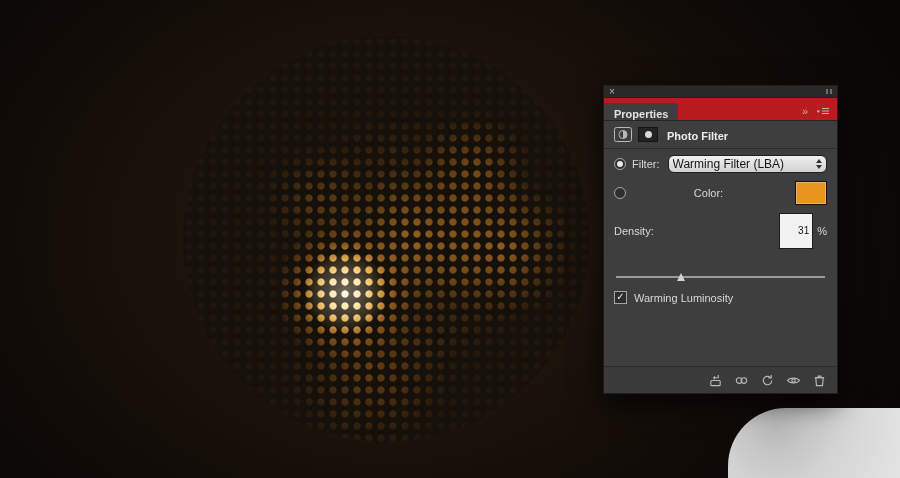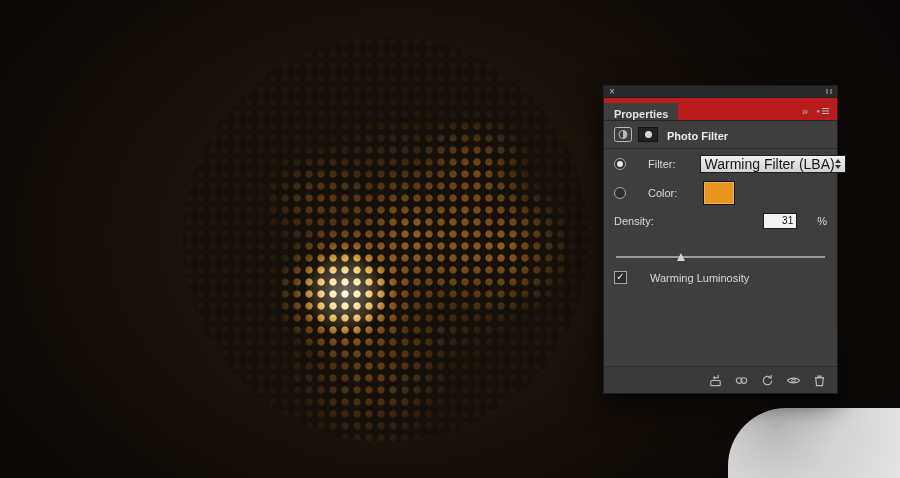--- a/index.html
+++ b/index.html
@@ -59,42 +59,42 @@
 
   .header-row { display:flex; align-items:flex-end; gap:6px; margin-bottom:6px; flex:0 0 auto; }
   .adj-icon { width:18px; height:15px; }
   .mask-icon { width:18px; height:13px; background:#232323; border:1px solid #141414;
     display:flex; align-items:center; justify-content:center; }
   .mask-icon i { width:7px; height:7px; border-radius:50%; background:#d8d8d8; }
   .header-label { color:#ececec; font-size:11px; font-weight:bold; margin-left:3px; }
 
   .divider { height:1px; background:#2c2c2c; margin:0 -10px 6px -10px; flex:0 0 auto; }
 
-  .row { display:flex; align-items:center; margin-bottom:8px; flex:0 0 auto;gap:16px; }
+  .row { display:flex; align-items:center; margin-bottom:8px; flex:0 0 auto; }
   .radio { width:10px; height:10px; border-radius:50%; border:1px solid #a6a6a6;
     background:#2e2e2e; margin-right:6px; position:relative; flex:0 0 auto; }
   .radio.sel::after { content:""; position:absolute; inset:2px; border-radius:50%; background:#e9e9e9; }
   .lbl { font-size:11px; color:#d8d8d8; white-space:nowrap; }
 
   .dropdown { flex:1; margin-left:8px; height:16px; background:linear-gradient(#f0f0f0,#d2d2d2);
-    border:1px solid #1f1f1f; border-radius:0; display:flex; align-items:center;
-    padding:0 4px; color:#161616; font-size:14px; }
+    border:1px solid #1f1f1f; border-radius:6px; display:flex; align-items:center;
+    padding:0 4px; color:#161616; font-size:12px; }
   .dd-text { flex:1; white-space:nowrap; overflow:hidden; }
   .dd-arrows { display:flex; flex-direction:column; gap:2px; align-items:center; }
   .dd-arrows .up { width:0; height:0; border-left:3px solid transparent; border-right:3px solid transparent; border-bottom:4px solid #333; }
   .dd-arrows .down { width:0; height:0; border-left:3px solid transparent; border-right:3px solid transparent; border-top:4px solid #333; }
 
-  .color-row { height:24px; margin-bottom:8px; }
+  .color-row { height:24px; margin-bottom:8px;justify-content:space-between; }
   .swatch { width:30px; height:22px; margin-left:10px; border:1px solid #141414;
     box-shadow: inset 0 0 0 1px rgba(255,255,255,.28); }
 
   .density-row { margin-bottom:22px; }
   .flex-spacer { flex:1; }
   .num-box { width:26px; height:14px; background:#f2f2f2; border:1px solid #1c1c1c;
-    color:#111; font-size:10px; text-align:right; padding:0 3px; line-height:14px; }
+    color:#111; font-size:10px; text-align:right; padding:10px 3px; line-height:14px; }
   .pct { font-size:11px; color:#d8d8d8; margin-left:4px; }
 
   .slider-area { position:relative; height:12px; margin:0 2px 8px 2px; flex:0 0 auto; }
   .track { position:absolute; left:0; right:0; top:5px; height:2px; background:#9b9b9b; }
   .thumb { position:absolute; top:2px; transform:translateX(-50%);
     width:0; height:0; border-left:4px solid transparent; border-right:4px solid transparent;
     border-bottom:8px solid #d2d2d2; }
 
   .checkbox-row { margin-bottom:8px; }
   .checkbox { width:11px; height:11px; border:1px solid #a6a6a6; background:#2e2e2e;

